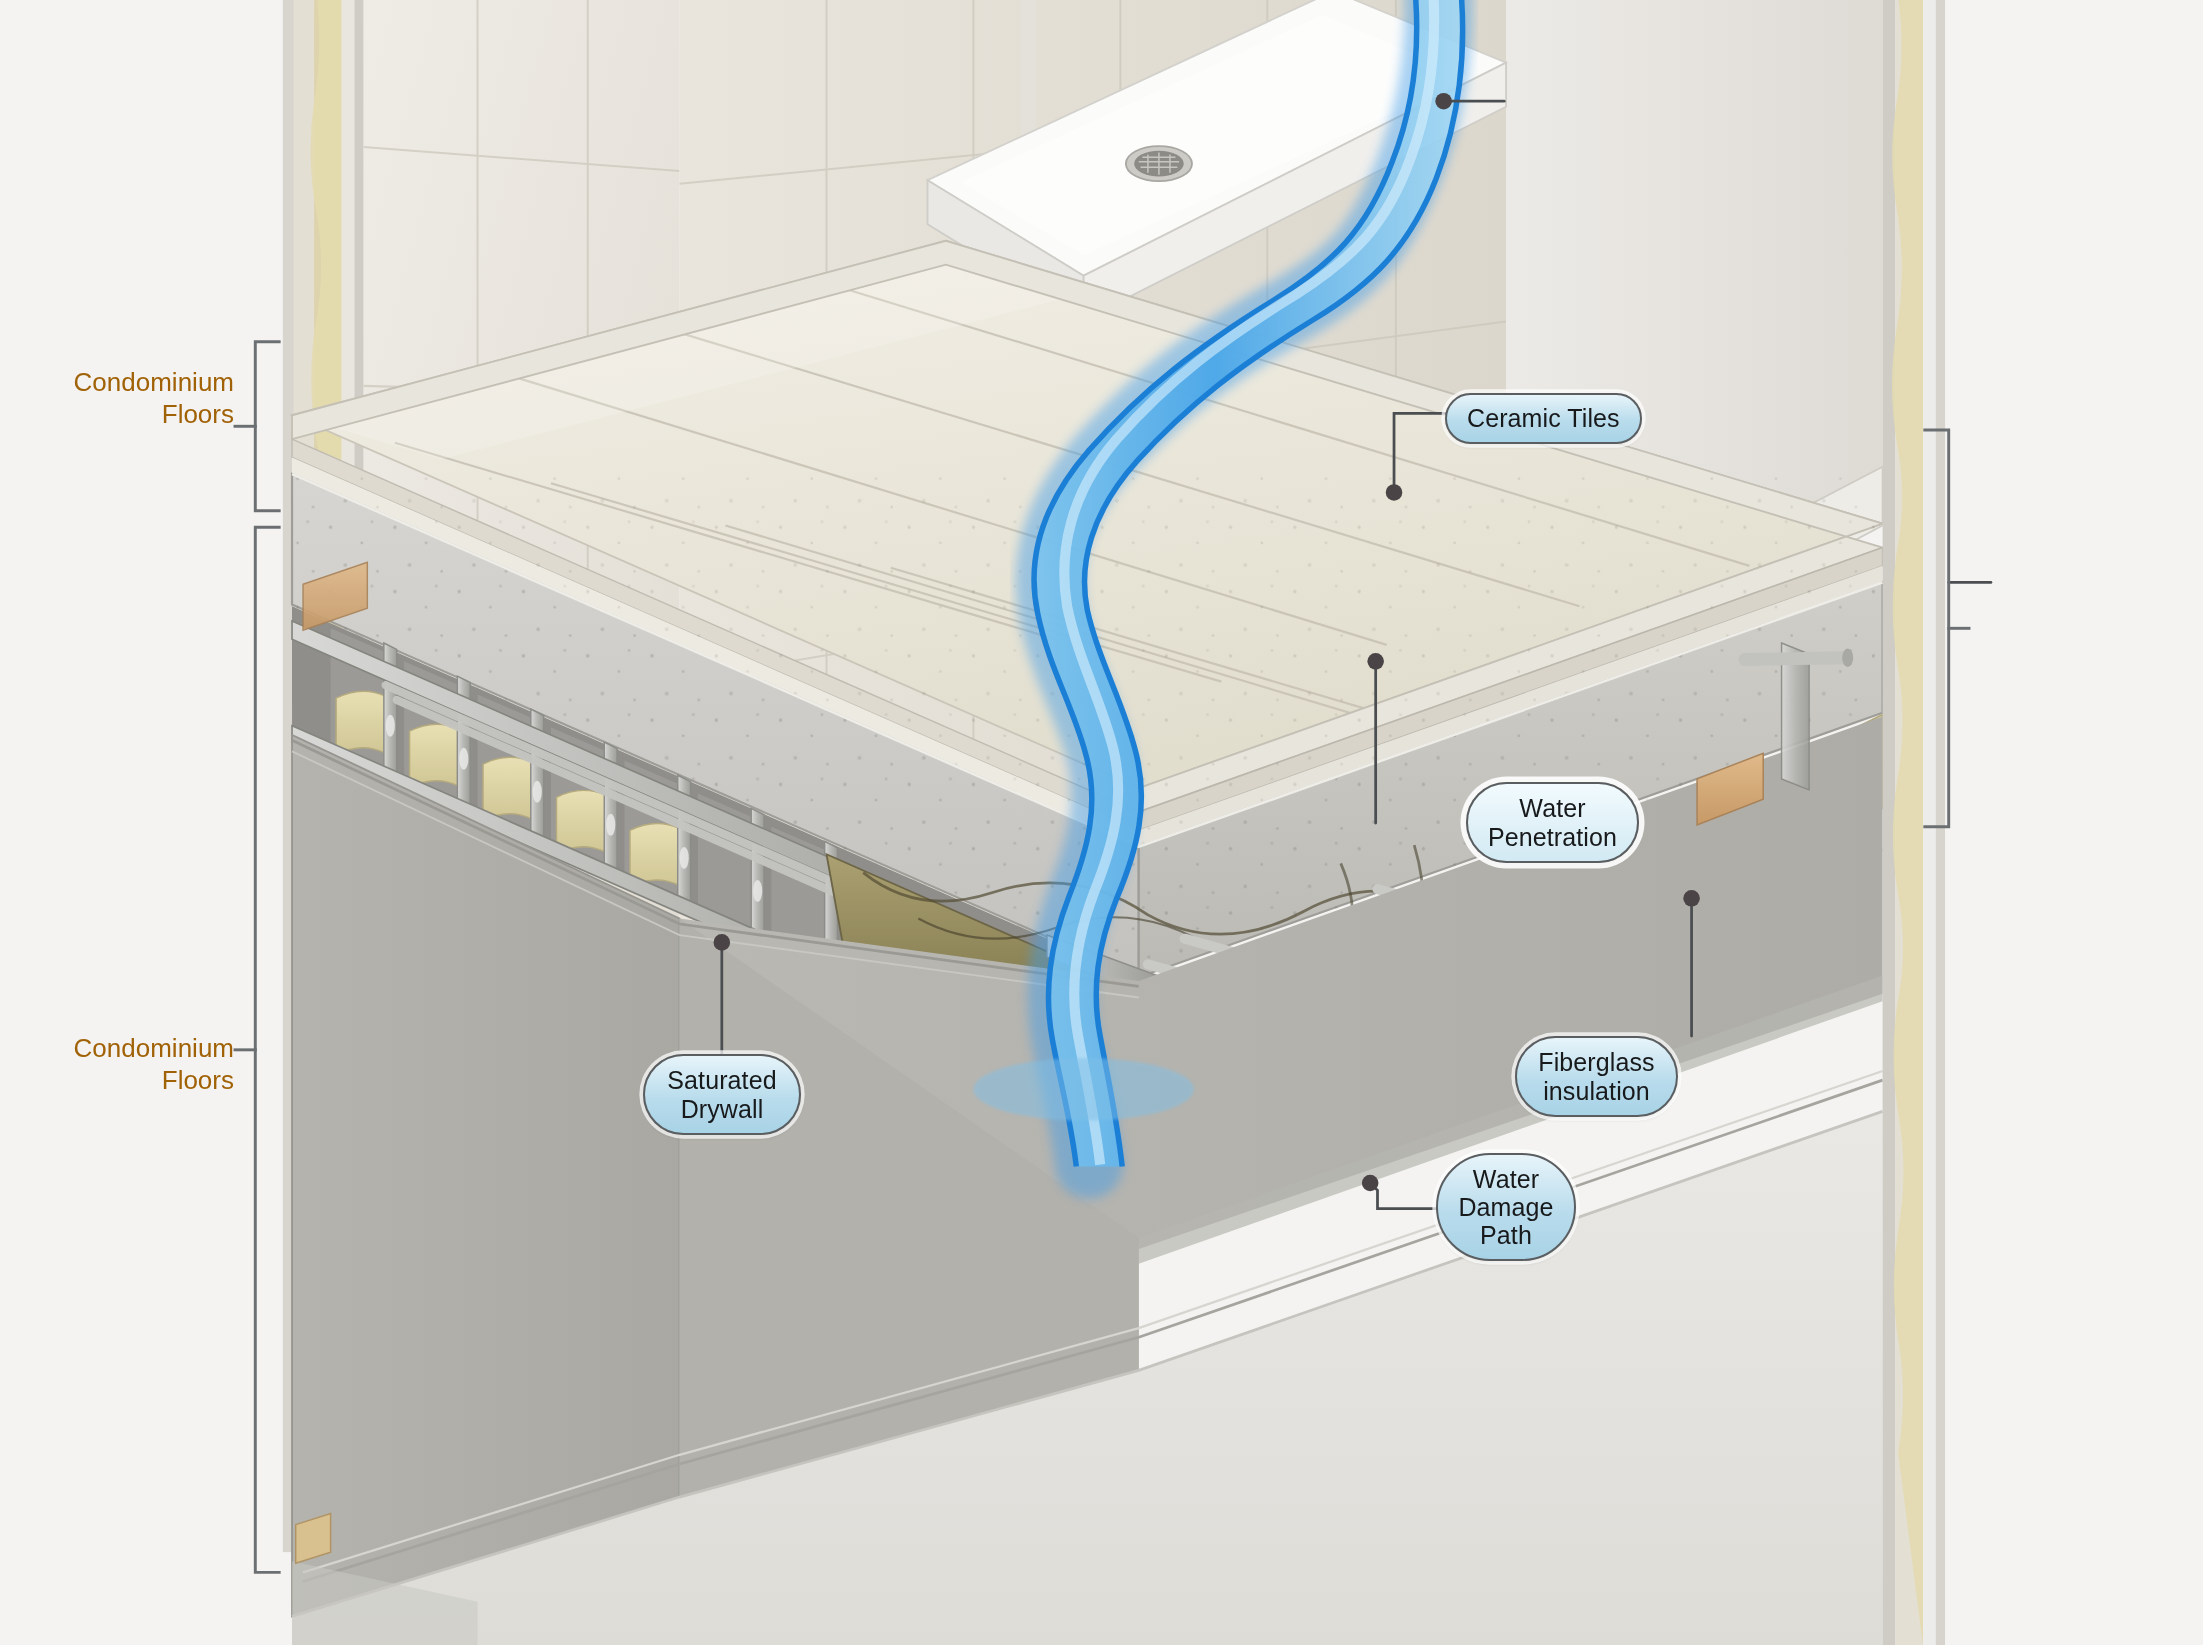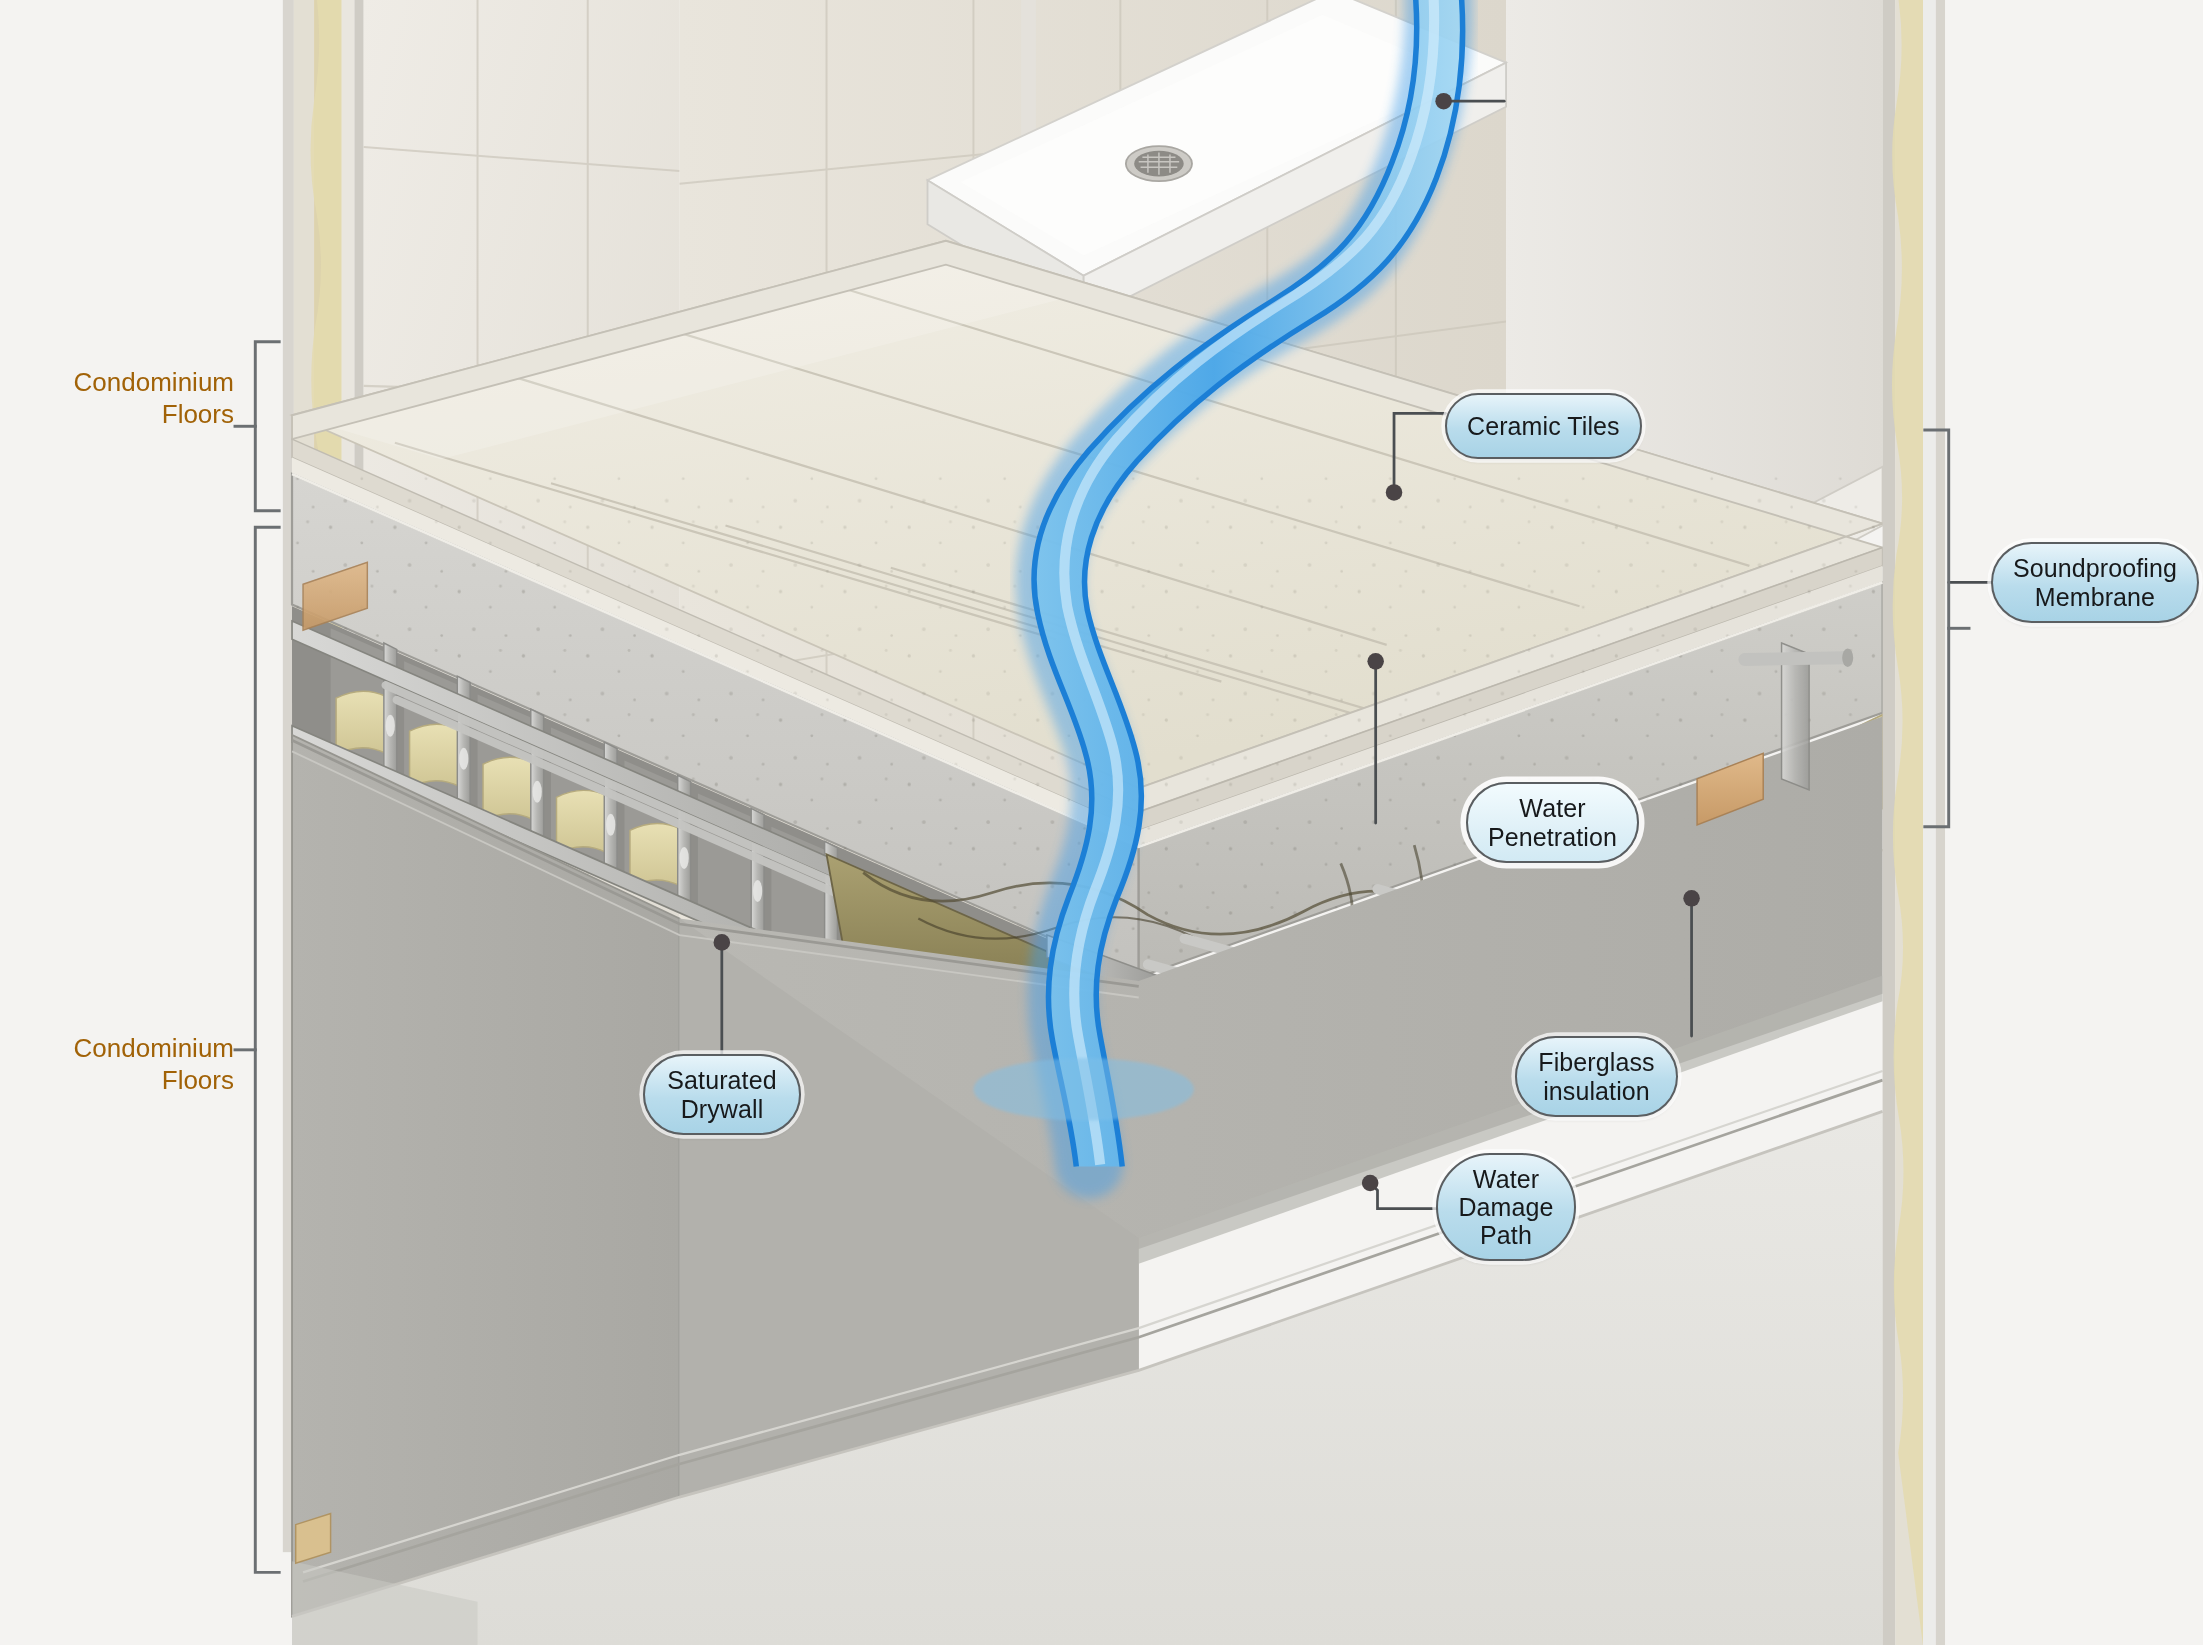--- a/index.html
+++ b/index.html
@@ -395,24 +395,22 @@
       </g>
 </svg>
 
 <div class="bracket-label" style="left:37px; top:367px; width:197px;">Condominium
 Floors</div>
 
 <div class="bracket-label" style="left:37px; top:1033px; width:197px;">Condominium
 Floors</div>
 
 
-<div class="pill" style="left:1445px; top:393px; min-width:184px; height:66px;">Ceramic Tiles</div>
-
-<div class="pill" style="left:1991px; top:542px; min-width:191px; height:81px;">Soundproofing
-Membrane</div>
+<div class="pill" style="left:1445px; top:393px; min-width:184px; height:51px;">Ceramic Tiles</div>
+
 
 <div class="pill pale" style="left:1466px; top:782px; min-width:165px; height:81px;">Water
 Penetration</div>
 
 <div class="pill" style="left:643px; top:1054px; min-width:158px; height:81px;">Saturated
 Drywall</div>
 
 <div class="pill" style="left:1515px; top:1036px; min-width:163px; height:81px;">Fiberglass
 insulation</div>
 

